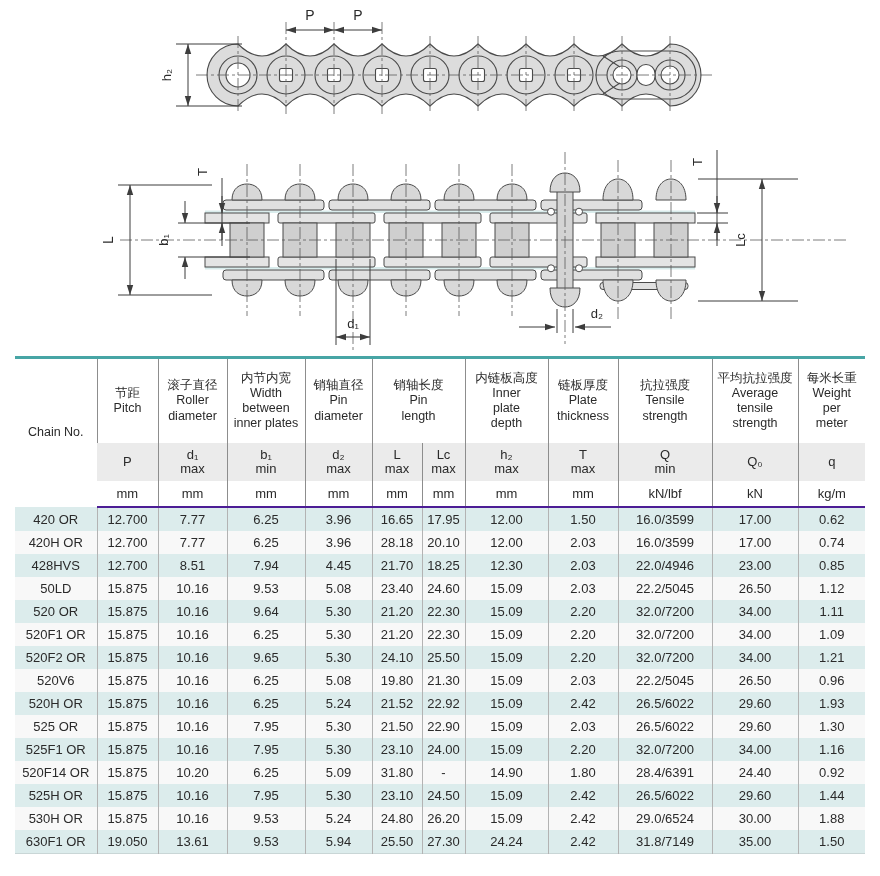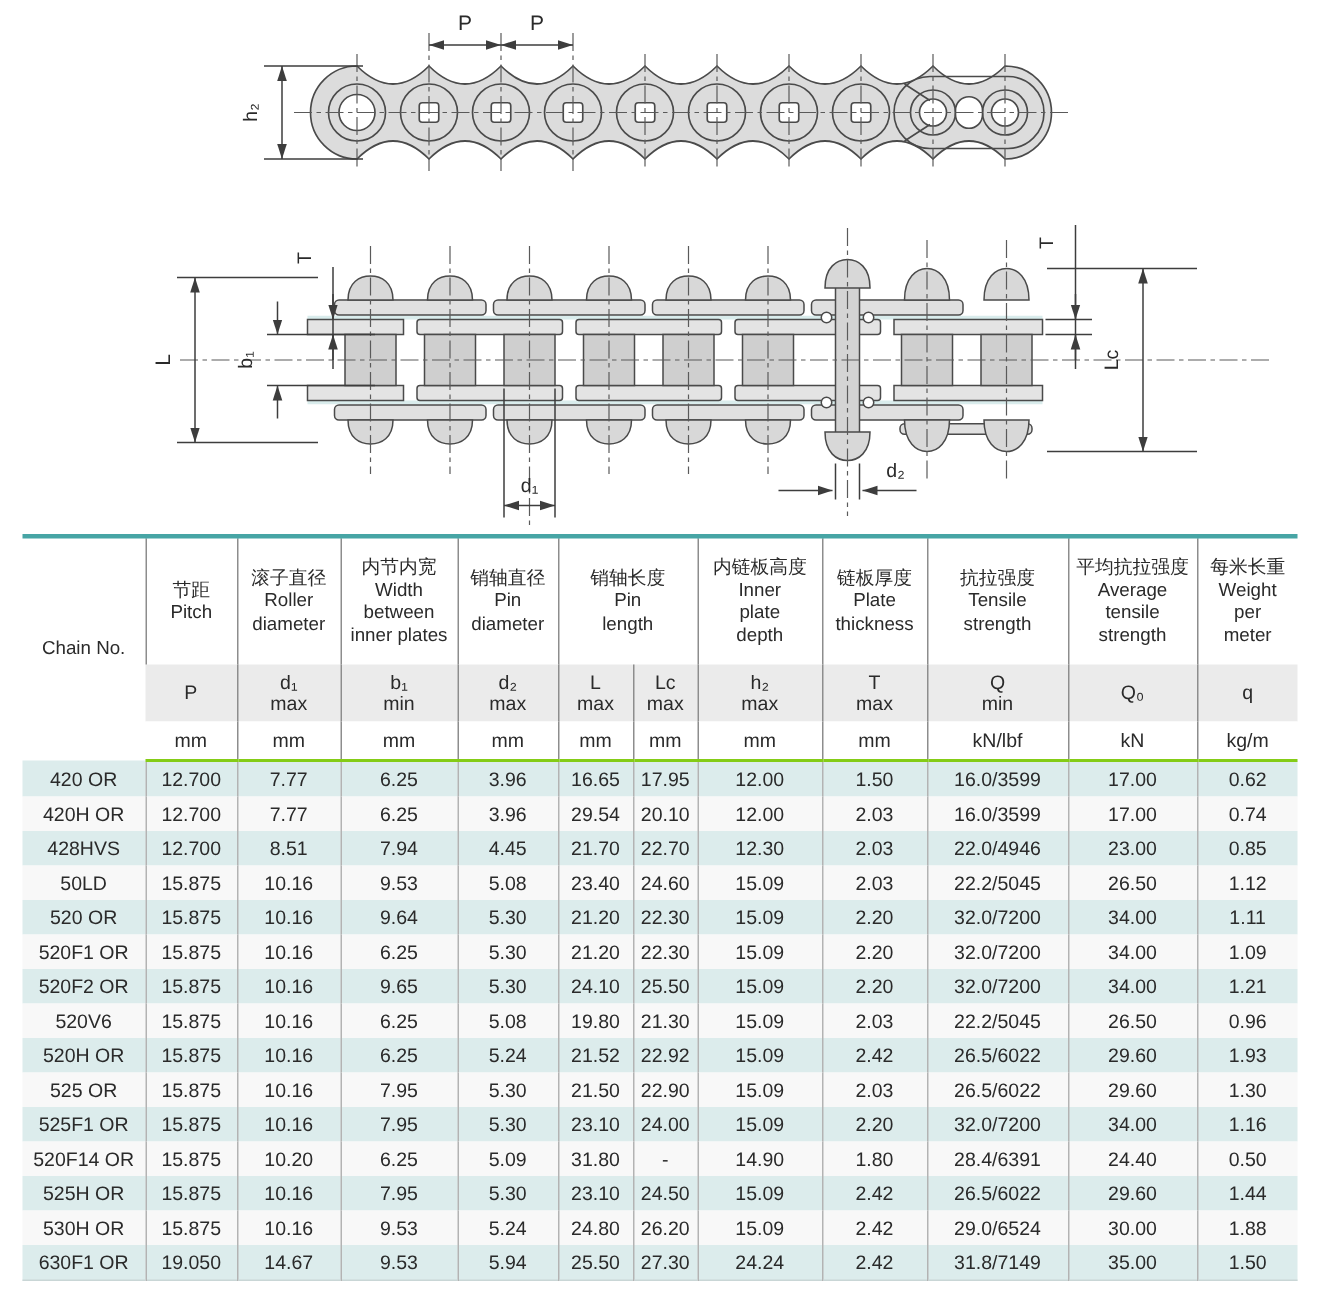--- a/index.html
+++ b/index.html
@@ -18,21 +18,21 @@
     font-size:13px;
   }
   table.spec th, table.spec td{
     text-align:center;vertical-align:middle;padding:0 1px;
     font-weight:normal;white-space:pre-line;
   }
   table.spec thead th{border-left:1px solid #8d8d8d;}
   table.spec thead tr th:first-child{border-left:none;}
   thead tr.row-main th{height:84px;line-height:1.22;font-size:12.5px;background:#ffffff;}
   thead tr.row-sym  th{height:38px;line-height:1.1;background:#ebebeb;font-size:13px;}
-  thead tr.row-unit th{height:25px;background:#ffffff;border-bottom:2px solid #84cc16;font-size:13px;}
+  thead tr.row-unit th{height:25px;background:#ffffff;border-bottom:2px solid #4c1d95;font-size:13px;}
   th.chain-col{background:#ffffff;font-size:13px;}
   tbody td{height:23px;line-height:23px;border-left:1px solid #b3b3b3;}
   tbody td:first-child{border-left:none;}
   tbody tr:nth-child(odd){background:#dcecec;}
   tbody tr:nth-child(even){background:#f8f8f8;}
 </style>
 </head>
 <body>
 
 <svg class="diagrams" viewBox="0 0 880 352" xmlns="http://www.w3.org/2000/svg">
@@ -351,36 +351,36 @@
           <td>16.0/3599</td>
           <td>17.00</td>
           <td>0.62</td>
         </tr>
         <tr>
           <td>420H OR</td>
           <td>12.700</td>
           <td>7.77</td>
           <td>6.25</td>
           <td>3.96</td>
-          <td>29.54</td>
+          <td>28.18</td>
           <td>20.10</td>
           <td>12.00</td>
           <td>2.03</td>
           <td>16.0/3599</td>
           <td>17.00</td>
           <td>0.74</td>
         </tr>
         <tr>
           <td>428HVS</td>
           <td>12.700</td>
           <td>8.51</td>
           <td>7.94</td>
           <td>4.45</td>
           <td>21.70</td>
-          <td>22.70</td>
+          <td>18.25</td>
           <td>12.30</td>
           <td>2.03</td>
           <td>22.0/4946</td>
           <td>23.00</td>
           <td>0.85</td>
         </tr>
         <tr>
           <td>50LD</td>
           <td>15.875</td>
           <td>10.16</td>
@@ -497,21 +497,21 @@
           <td>15.875</td>
           <td>10.20</td>
           <td>6.25</td>
           <td>5.09</td>
           <td>31.80</td>
           <td>-</td>
           <td>14.90</td>
           <td>1.80</td>
           <td>28.4/6391</td>
           <td>24.40</td>
-          <td>0.50</td>
+          <td>0.92</td>
         </tr>
         <tr>
           <td>525H OR</td>
           <td>15.875</td>
           <td>10.16</td>
           <td>7.95</td>
           <td>5.30</td>
           <td>23.10</td>
           <td>24.50</td>
           <td>15.09</td>
@@ -530,21 +530,21 @@
           <td>26.20</td>
           <td>15.09</td>
           <td>2.42</td>
           <td>29.0/6524</td>
           <td>30.00</td>
           <td>1.88</td>
         </tr>
         <tr>
           <td>630F1 OR</td>
           <td>19.050</td>
-          <td>14.67</td>
+          <td>13.61</td>
           <td>9.53</td>
           <td>5.94</td>
           <td>25.50</td>
           <td>27.30</td>
           <td>24.24</td>
           <td>2.42</td>
           <td>31.8/7149</td>
           <td>35.00</td>
           <td>1.50</td>
         </tr>

